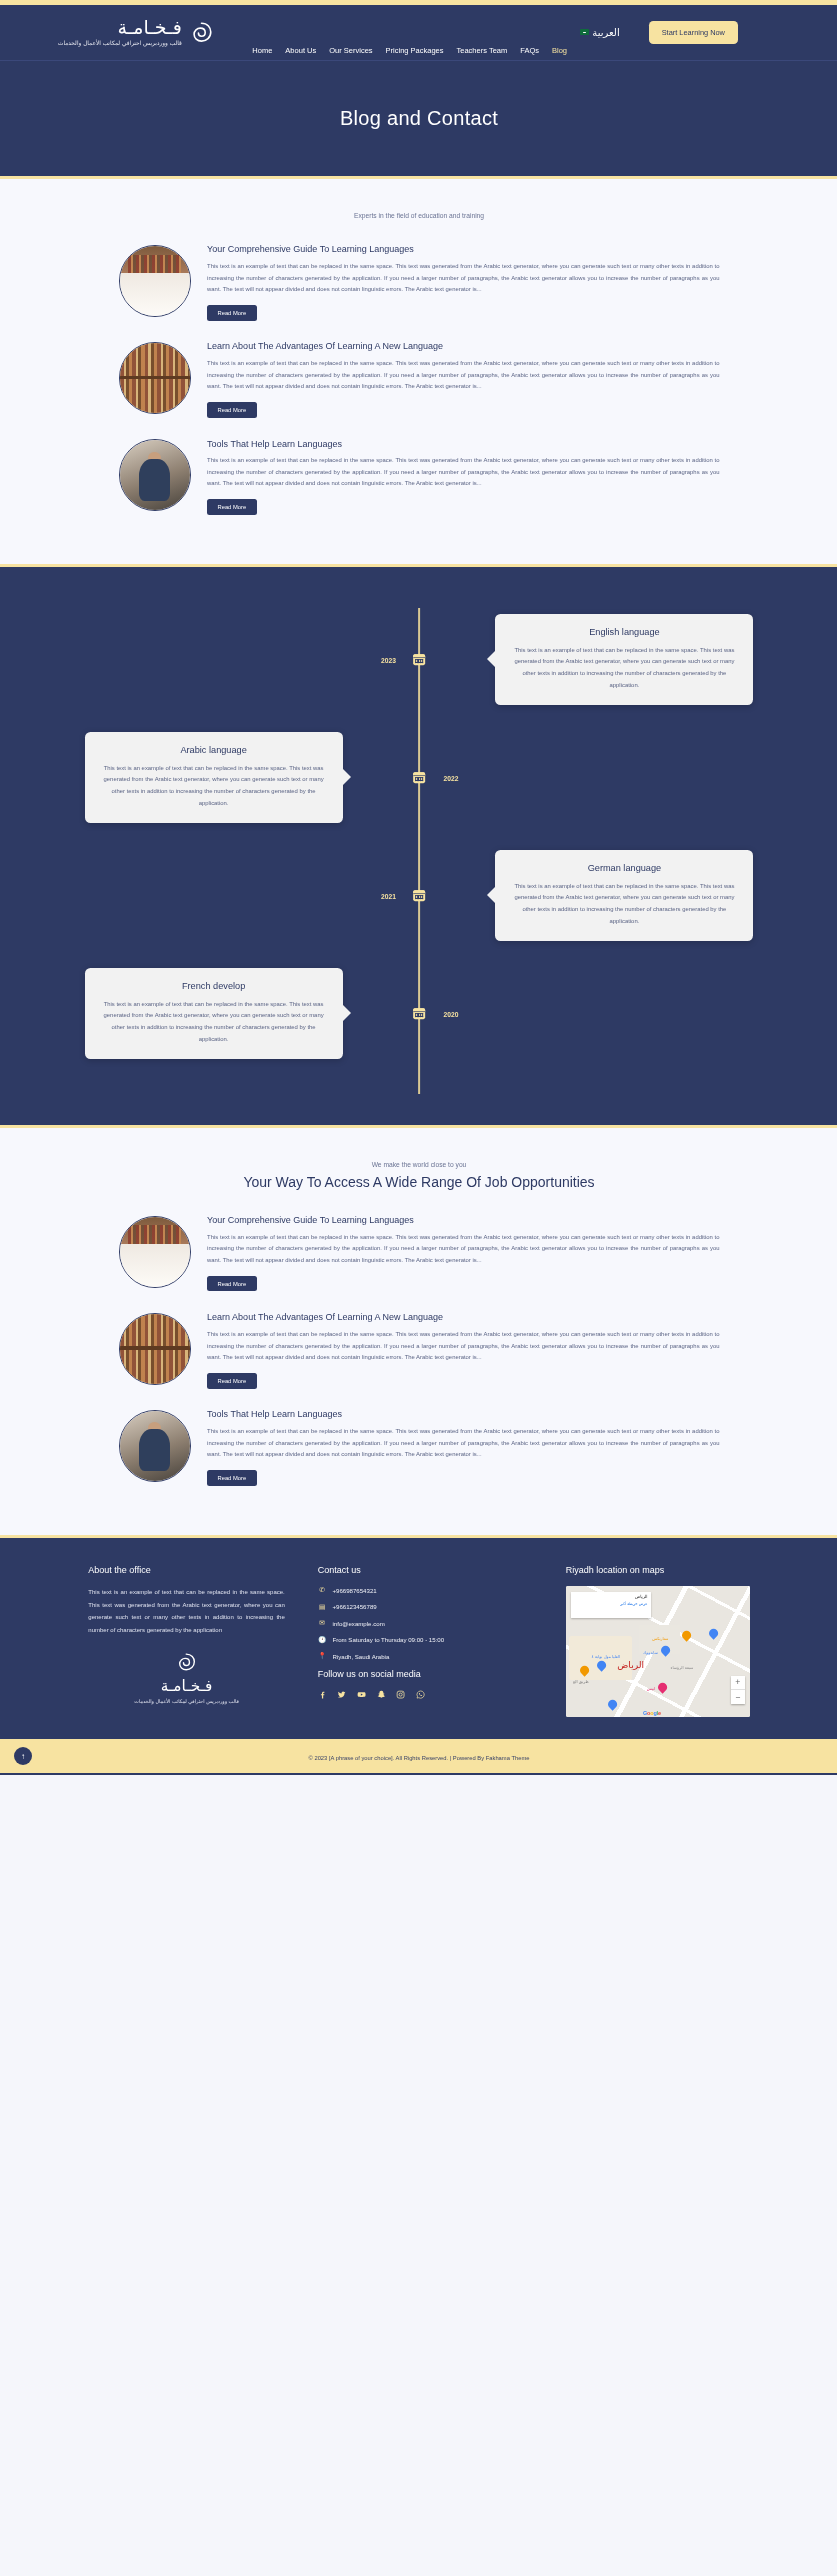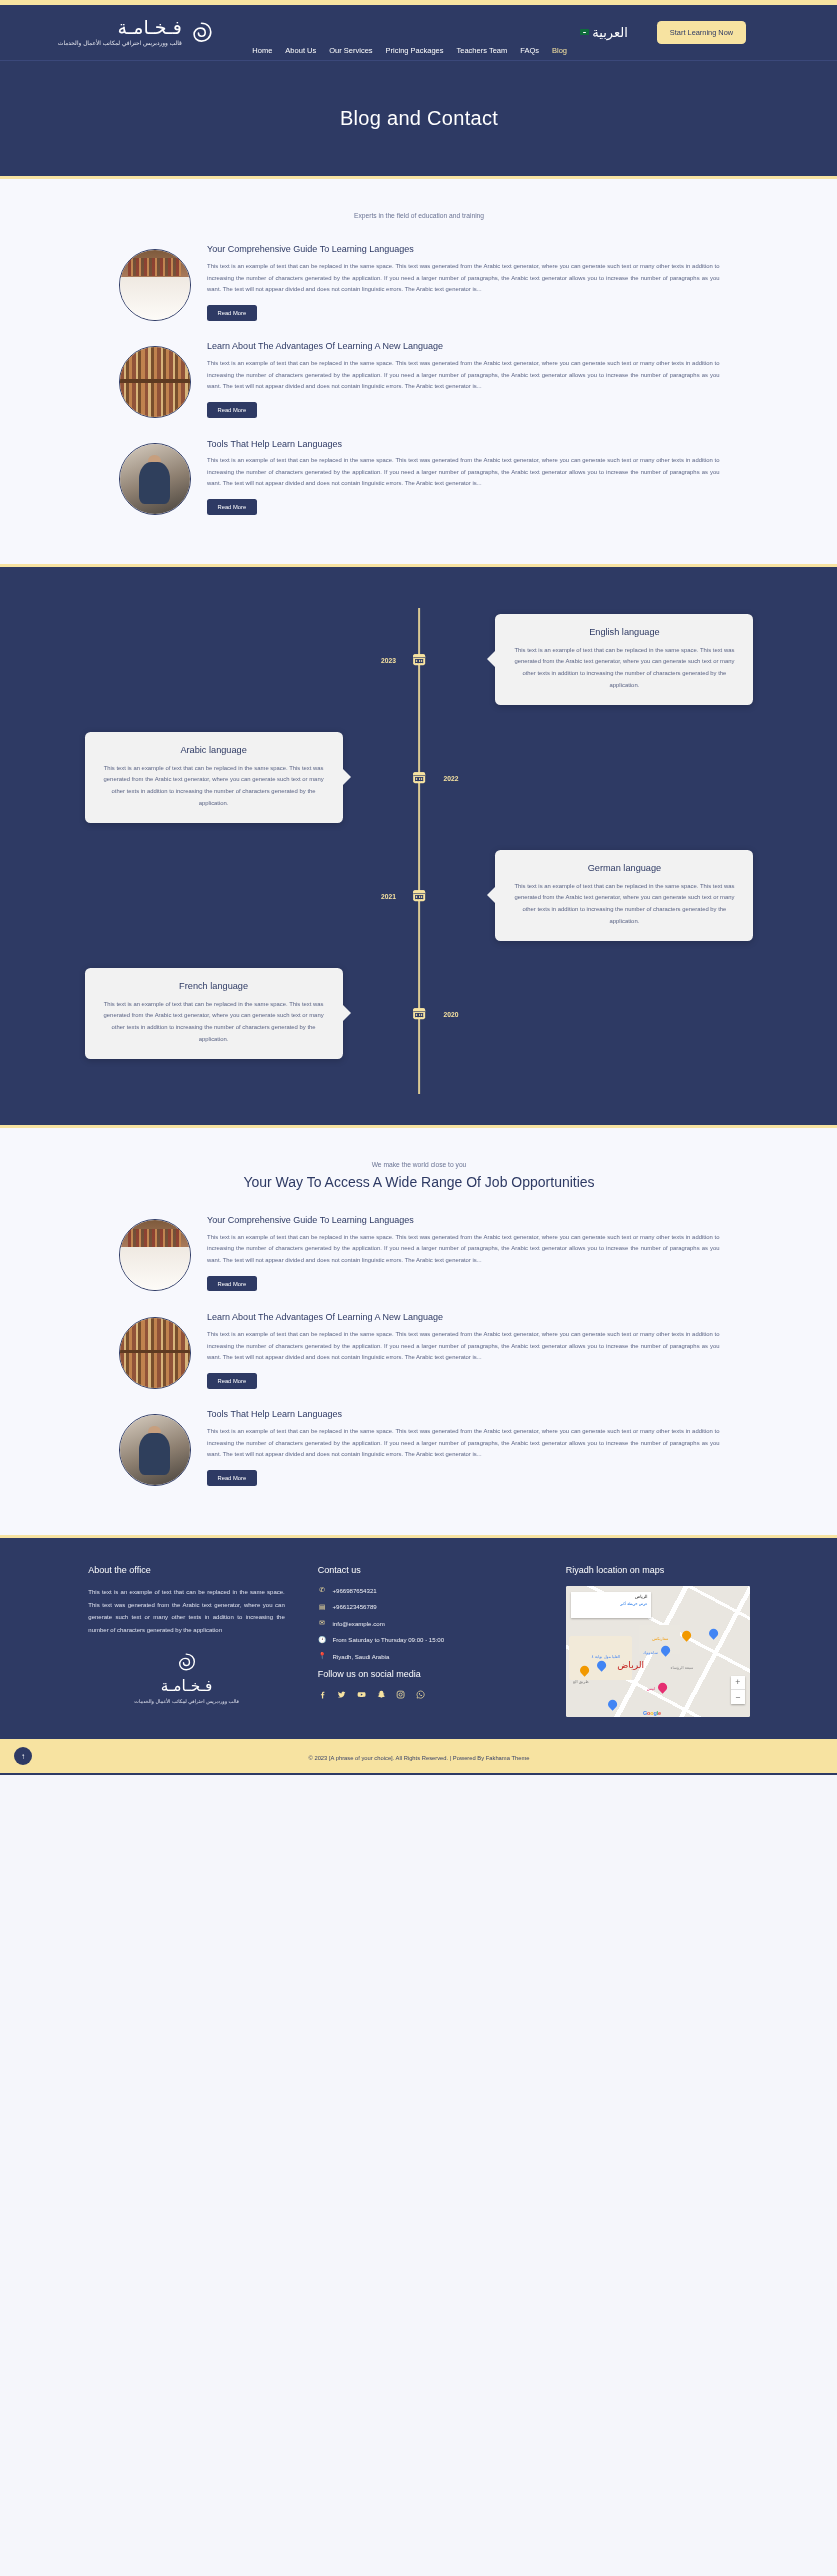--- a/index.html
+++ b/index.html
@@ -26,21 +26,21 @@
   .brand-sub { font-size:5.8px; color:#e9eaf2; margin-top:3.1px; font-family:"DejaVu Sans", sans-serif;}
   .logo-mark {
     width:22px; height:22px; border-radius:50%;
     display:flex; align-items:center; justify-content:center;
   }
   .nav-links { display:flex; align-items:center; gap:13px; margin-left:40px; }
   .nav-links a {
     color:#ffffff; font-size:7.5px; text-decoration:none; white-space:nowrap;margin-top:36px;
   }
   .nav-links a.active { color:#f7e3a1; }
-  .lang { display:flex; align-items:center; gap:3.7px; color:#ffffff; font-size:13px; font-family:"DejaVu Sans", sans-serif;}
+  .lang { display:flex; align-items:center; gap:3.7px; color:#ffffff; font-size:10px; font-family:"DejaVu Sans", sans-serif;}
   .flag { width:8.6px; height:6.1px; background:#0f6b3c; display:inline-block; position:relative; border-radius:0.6px;}
   .flag:after{content:"";position:absolute;left:3.1px;top:2.5px;width:3.1px;height:1.2px;background:#fff;border-radius:0.6px;}
   .cta {
     margin-left:16px;
     background:#f7e3a1; color:#2e3a64;
     border:none; border-radius:4.3px;
     padding:6.7px 13px; font-size:7.4px; cursor:pointer;
     font-family:"Liberation Sans", sans-serif;
   }
   .hero {
@@ -54,21 +54,21 @@
   .section.light { background:#f7f8fd; }
   .section.dark { background:#2e3a64; border-top:3.1px solid #f7e3a1; border-bottom:3.1px solid #f7e3a1;}
   .sec-head { text-align:center; margin-bottom:23px; }
   .eyebrow { font-size:6.7px; color:#6b7494; margin-bottom:5.5px; }
   .section.dark .eyebrow { color:#f7e3a1; }
   .sec-title { font-size:14px; font-weight:400; color:#2e3a64; }
   .section.dark .sec-title { color:#ffffff; }
 
   .wrap { width:675px; margin:0 auto; }
   .post {
-    display:flex; gap:16.6px; align-items:flex-end; margin-bottom:18.4px;
+    display:flex; gap:16.6px; align-items:center; margin-bottom:18.4px;
     padding:0 37px;
   }
   .thumb {
     width:72px; height:72px; border-radius:50%; flex:0 0 72px;
     border:1.8px solid #2e3a64; overflow:hidden; position:relative;
   }
   .thumb .inner { position:absolute; inset:0; }
   .th-books { background:
      linear-gradient(180deg,#7d5a3c 0%,#a8795a 38%,#efe9e2 39%,#fdfbf7 100%);}
   .th-books:after{content:"";position:absolute;left:12%;top:12%;width:76%;height:26%;
@@ -285,21 +285,21 @@
         <p>This text is an example of text that can be replaced in the same space. This text was generated from the Arabic text generator, where you can generate such text or many other texts in addition to increasing the number of characters generated by the application.</p>
       </div>
       <div class="tl-year">2021</div>
       <div class="tl-node">
           <span class="cal"></span>
         </div>
     </div>
 
     <div class="tl-row left">
       <div class="tl-card">
-        <h3>French language</h3>
+        <h3>French develop</h3>
         <p>This text is an example of text that can be replaced in the same space. This text was generated from the Arabic text generator, where you can generate such text or many other texts in addition to increasing the number of characters generated by the application.</p>
       </div>
       <div class="tl-year">2020</div>
       <div class="tl-node">
           <span class="cal"></span>
         </div>
     </div>
 
   </div>
 </div>

